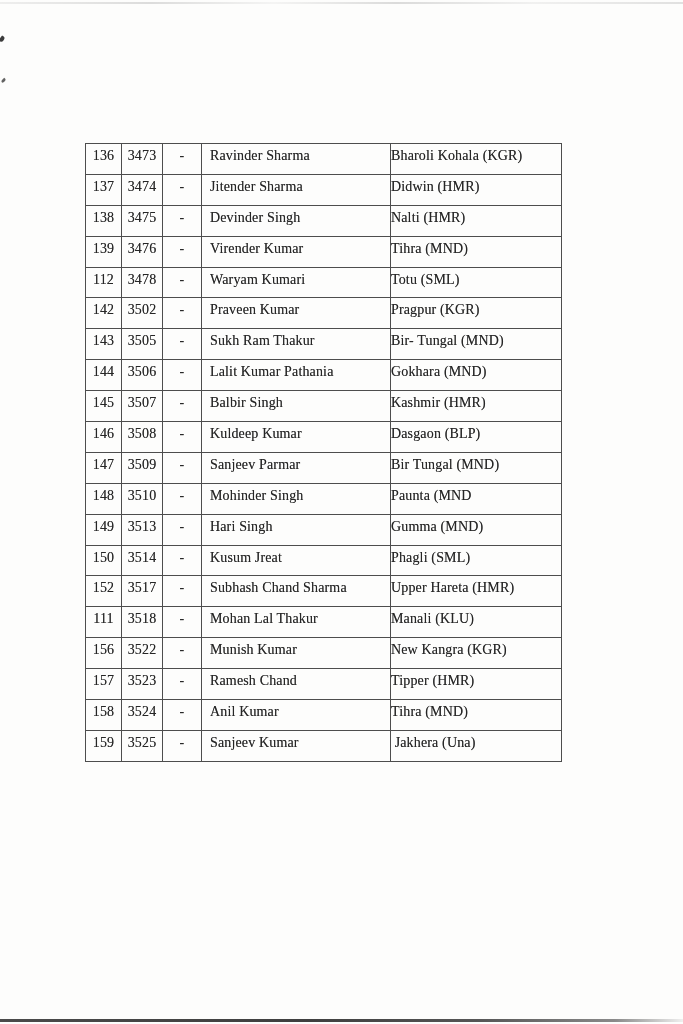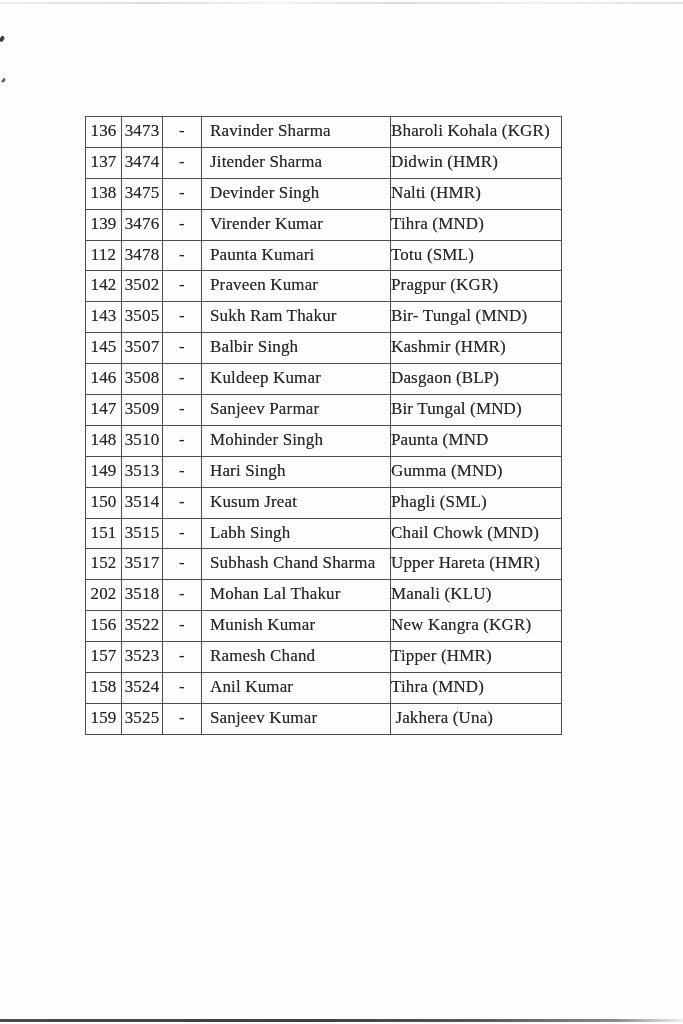--- a/index.html
+++ b/index.html
@@ -49,26 +49,26 @@
     left: 2px; top: 78px;
     width: 3px; height: 5px;
     transform: rotate(45deg);
     opacity: 0.8;
   }
 
   
   .roster-table {
     position: absolute;
     left: 85px;
-    top: 116px;
+    top: 143px;
     border-collapse: collapse;
     table-layout: fixed;
     width: 463px;
     color: #262626;
-    font-size: 17px;
+    font-size: 14px;
     letter-spacing: 0.15px;
   }
   .roster-table td {
     border: 1px solid #4d4d4d;
     vertical-align: top;
     padding: 4px 0 0 0;
     height: 25.9px; 
     white-space: pre;
     overflow: hidden;
   }
@@ -123,40 +123,47 @@
     <td class="c-dash">-</td>
     <td class="c-name">Virender Kumar</td>
     <td class="c-place">Tihra (MND)</td>
   </tr>
 
 
   <tr>
     <td class="c-serial">112</td>
     <td class="c-number">3478</td>
     <td class="c-dash">-</td>
-    <td class="c-name">Paunta Kumari</td>
+    <td class="c-name">Waryam Kumari</td>
     <td class="c-place">Totu (SML)</td>
   </tr>
 
   <tr>
     <td class="c-serial">142</td>
     <td class="c-number">3502</td>
     <td class="c-dash">-</td>
     <td class="c-name">Praveen Kumar</td>
     <td class="c-place">Pragpur (KGR)</td>
   </tr>
 
   <tr>
     <td class="c-serial">143</td>
     <td class="c-number">3505</td>
     <td class="c-dash">-</td>
     <td class="c-name">Sukh Ram Thakur</td>
     <td class="c-place">Bir- Tungal (MND)</td>
   </tr>
 
+  <tr>
+    <td class="c-serial">144</td>
+    <td class="c-number">3506</td>
+    <td class="c-dash">-</td>
+    <td class="c-name">Lalit Kumar Pathania</td>
+    <td class="c-place">Gokhara (MND)</td>
+  </tr>
 
   <tr>
     <td class="c-serial">145</td>
     <td class="c-number">3507</td>
     <td class="c-dash">-</td>
     <td class="c-name">Balbir Singh</td>
     <td class="c-place">Kashmir (HMR)</td>
   </tr>
 
   <tr>
@@ -192,38 +199,31 @@
   </tr>
 
   <tr>
     <td class="c-serial">150</td>
     <td class="c-number">3514</td>
     <td class="c-dash">-</td>
     <td class="c-name">Kusum Jreat</td>
     <td class="c-place">Phagli (SML)</td>
   </tr>
 
-  <tr>
-    <td class="c-serial">151</td>
-    <td class="c-number">3515</td>
-    <td class="c-dash">-</td>
-    <td class="c-name">Labh Singh</td>
-    <td class="c-place">Chail Chowk (MND)</td>
-  </tr>
 
   <tr>
     <td class="c-serial">152</td>
     <td class="c-number">3517</td>
     <td class="c-dash">-</td>
     <td class="c-name">Subhash Chand Sharma</td>
     <td class="c-place">Upper Hareta (HMR)</td>
   </tr>
 
   <tr>
-    <td class="c-serial">202</td>
+    <td class="c-serial">111</td>
     <td class="c-number">3518</td>
     <td class="c-dash">-</td>
     <td class="c-name">Mohan Lal Thakur</td>
     <td class="c-place">Manali (KLU)</td>
   </tr>
 
 
 
   <tr>
     <td class="c-serial">156</td>

